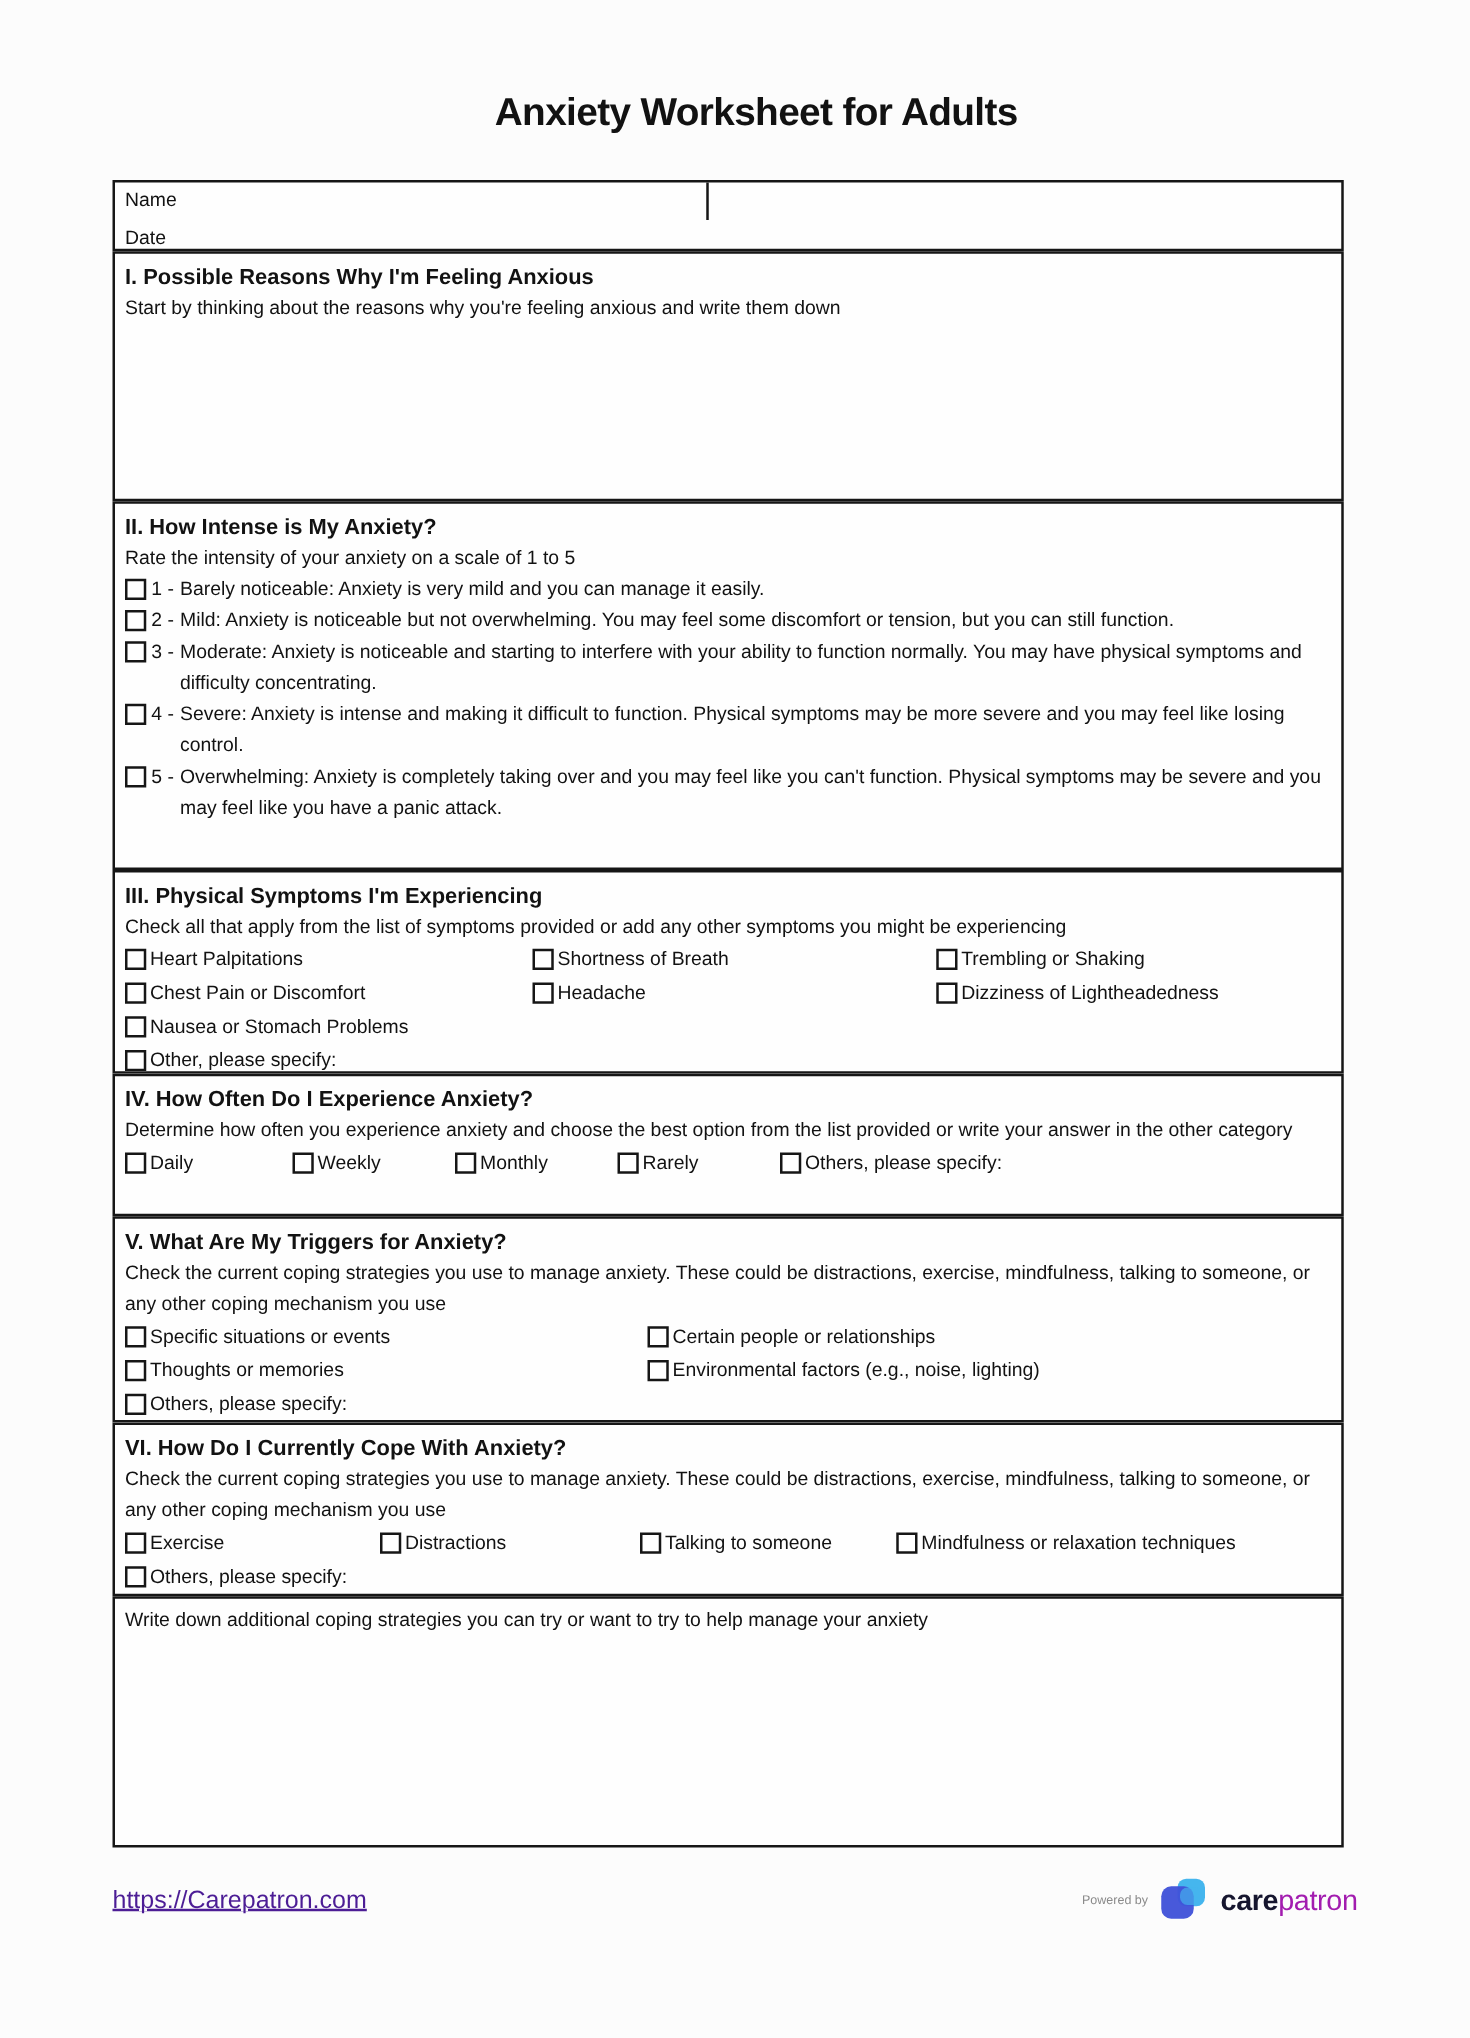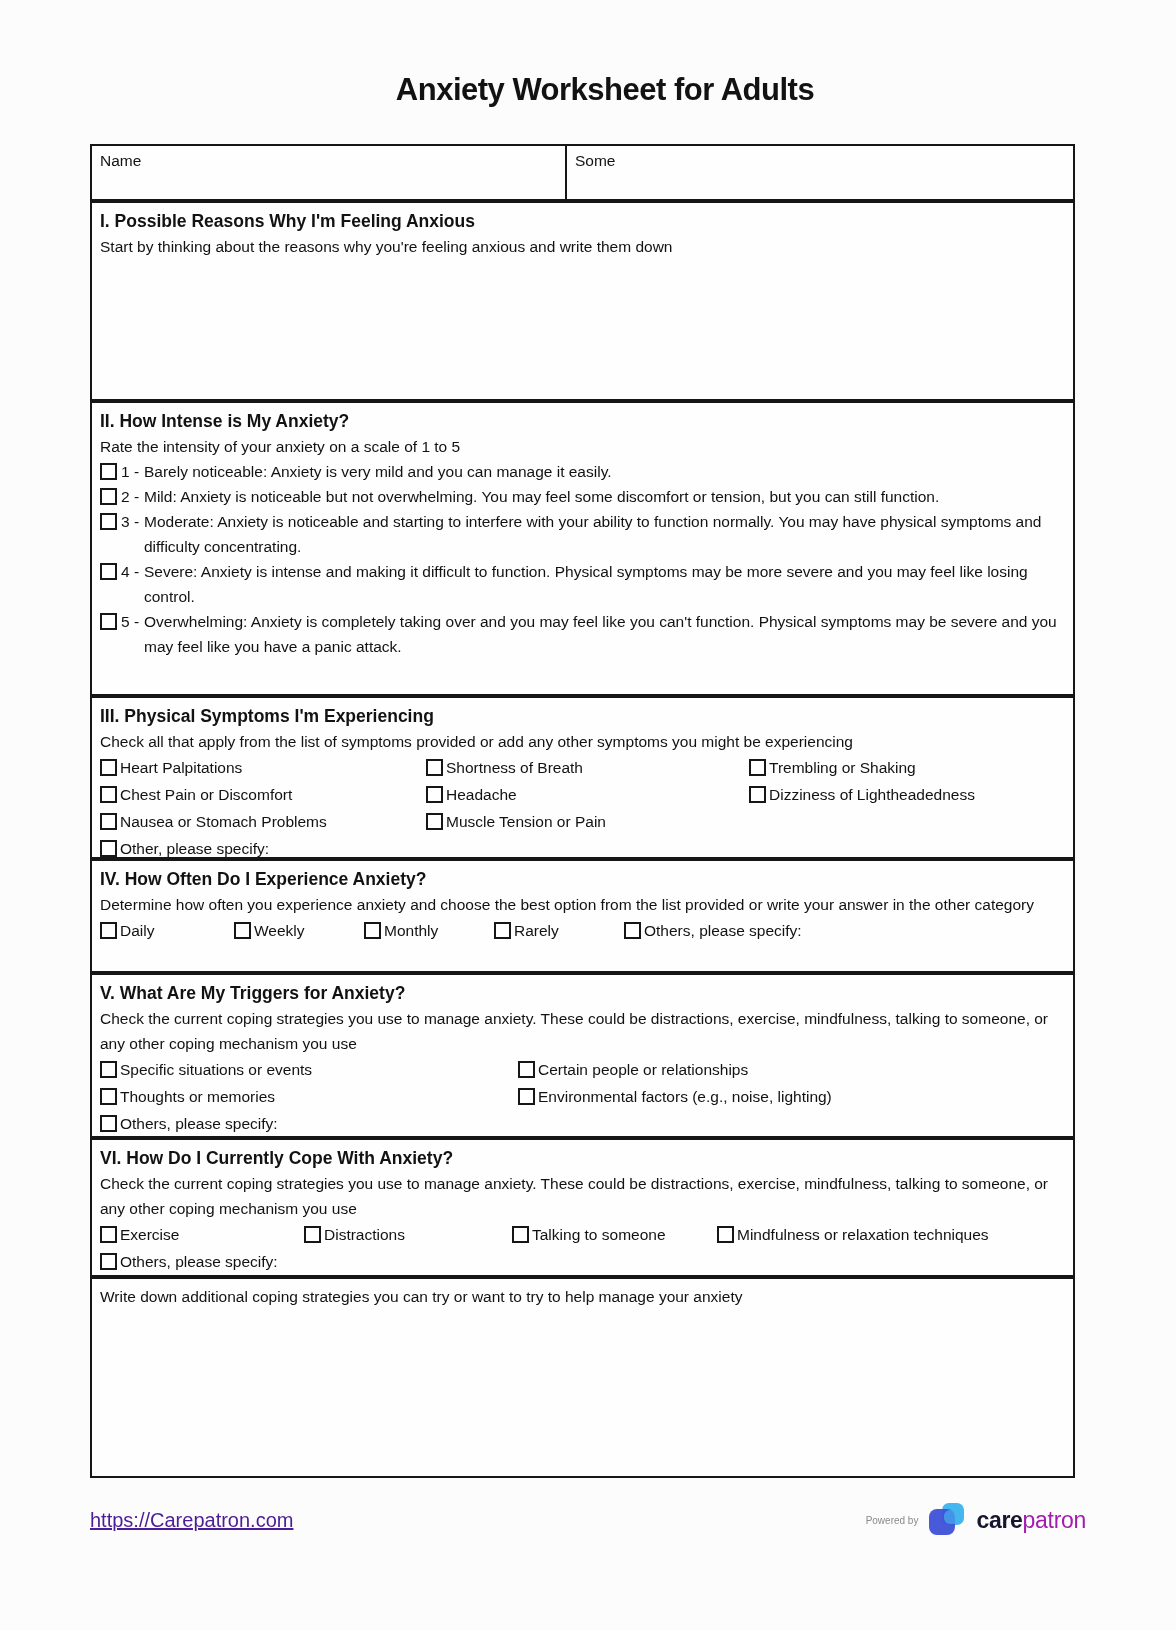--- a/index.html
+++ b/index.html
@@ -12,21 +12,21 @@
   }
   .title {
     margin:0; padding-top:72px;
     text-align:center;
     font-size:31px; font-weight:bold; letter-spacing:-0.5px;padding-left:34px;
   }
   .content { margin:36px auto 0 90px; width:985px; }
   .box { border:2px solid #161616; box-sizing:border-box; background:#fefefe; }
 
   
-  .namedate { display:flex; height:57px; }
+  .namedate { display:flex; height:57px;flex-direction:column; }
   .nd-cell { box-sizing:border-box; padding:6px 8px; font-size:15.5px; }
   .nd-name { width:475px; border-right:2px solid #161616; }
   .nd-date { flex:1; }
 
   
   .section { padding:5px 8px 0 8px; box-sizing:border-box; overflow:hidden; }
   .s1 { height:200px; } .s2 { height:295px; } .s3 { height:163px; }
   .s4 { height:114px; } .s5 { height:165px; } .s6 { height:139px; }
   .s7 { height:201px; }
   .sec-title { font-size:17.5px; font-weight:bold; line-height:26px; }
@@ -69,21 +69,21 @@
 
 <h1 class="title">Anxiety Worksheet for Adults</h1>
 
 <div class="content">
 
   <div class="box namedate">
     <div class="nd-cell nd-name">
       <span>Name</span>
     </div>
     <div class="nd-cell nd-date">
-      <span>Some</span>
+      <span>Date</span>
     </div>
   </div>
 
   <div class="box section s1">
     <div class="sec-title">I. Possible Reasons Why I'm Feeling Anxious</div>
     <div class="sec-desc">Start by thinking about the reasons why you're feeling anxious and write them down</div>
     <div class="write-area"></div>
   </div>
 
   <div class="box section s2">
@@ -141,24 +141,20 @@
           <span class="cb"></span>
           <span>Headache</span>
         </div>
       <div class="cb-item">
           <span class="cb"></span>
           <span>Dizziness of Lightheadedness</span>
         </div>
       <div class="cb-item">
           <span class="cb"></span>
           <span>Nausea or Stomach Problems</span>
-        </div>
-      <div class="cb-item">
-          <span class="cb"></span>
-          <span>Muscle Tension or Pain</span>
         </div>
     </div>
     <div class="cb-item">
       <span class="cb"></span>
       <span>Other, please specify:</span>
     </div>
   </div>
 
   <div class="box section s4">
     <div class="sec-title">IV. How Often Do I Experience Anxiety?</div>

